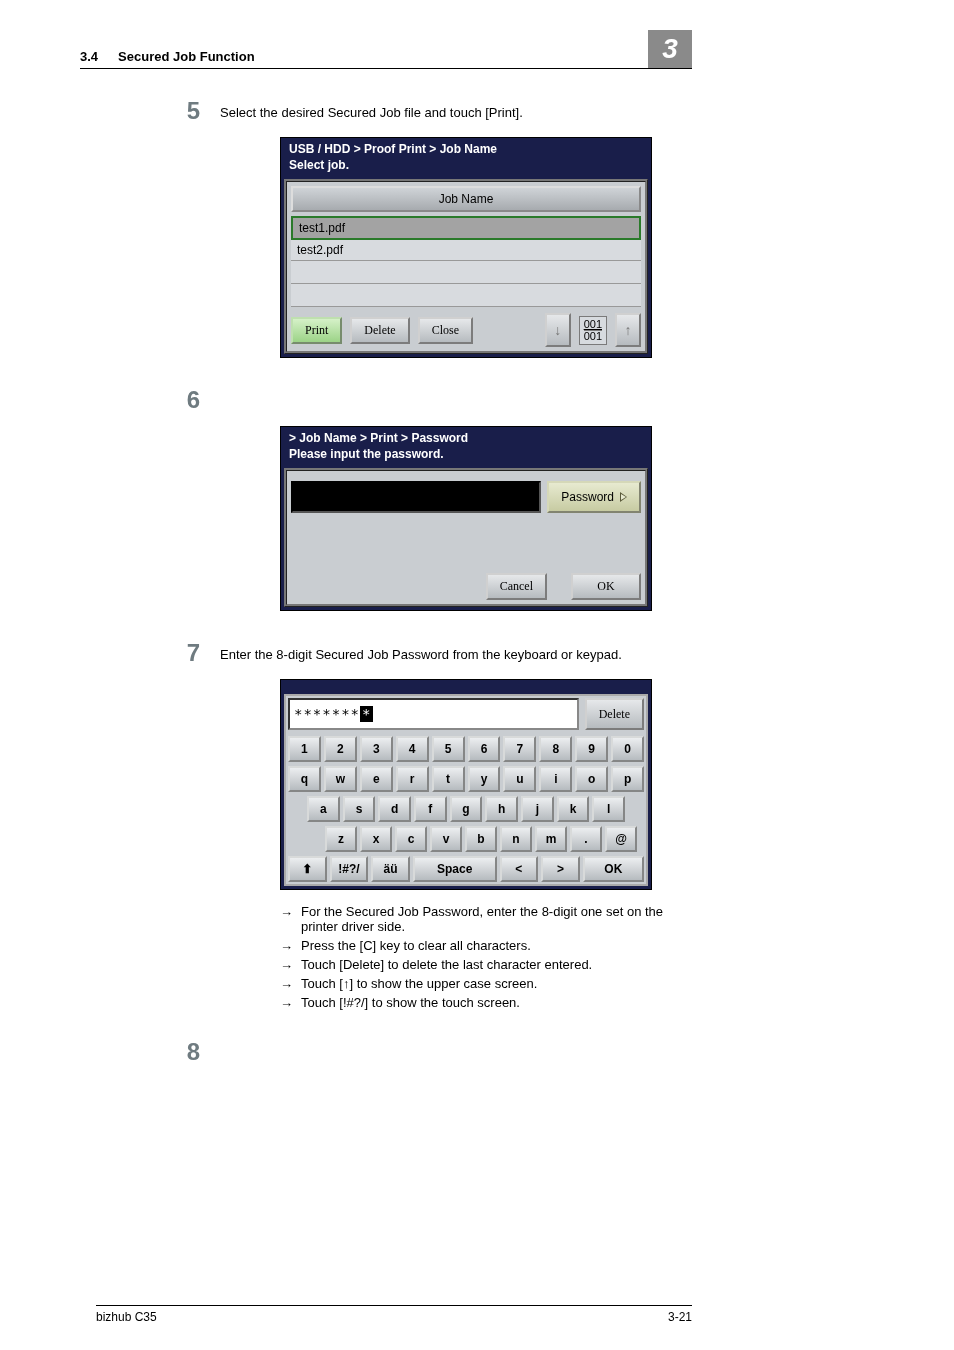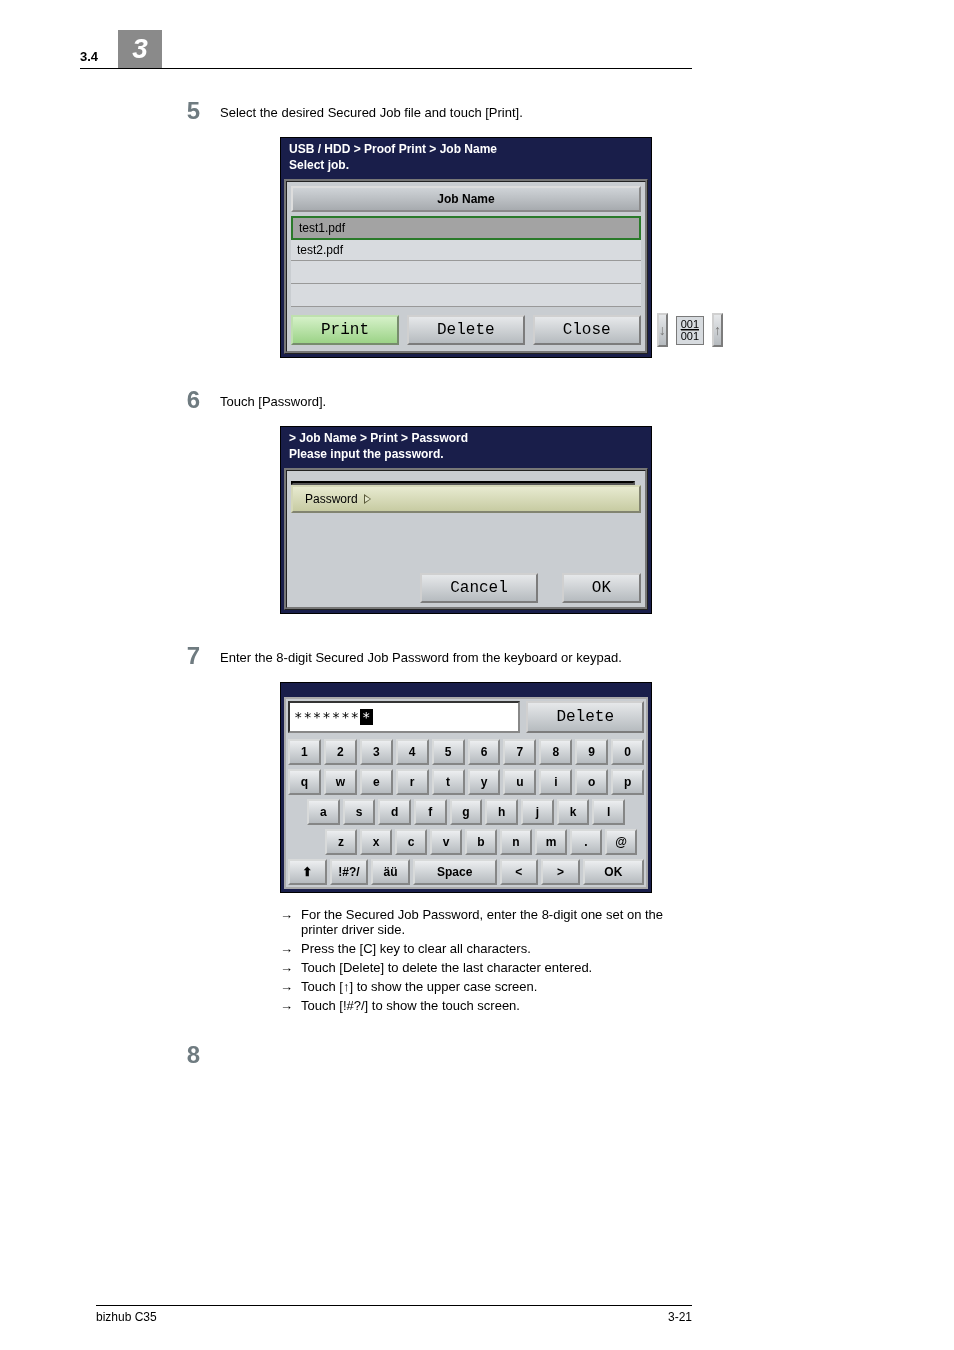--- a/index.html
+++ b/index.html
@@ -88,21 +88,21 @@
     border: 3px ridge #777;
     margin: 0 3px 3px 3px;
     padding: 4px;
   }
 
   
   .job-header {
     background: linear-gradient(#cfd3d7, #a7abaf);
     border: 2px outset #ddd;
     text-align: center;
-    font-weight: bold;
+    font-weight: normal;
     font-size: 12px;
     padding: 4px 0;
     margin-bottom: 4px;
   }
   .job-row {
     font-size: 12px;
     padding: 3px 6px;
     border-bottom: 1px solid #999;
     background: #d8dbdf;
   }
@@ -116,23 +116,23 @@
   }
   .btn-row {
     display: flex;
     align-items: center;
     gap: 8px;
     padding-top: 6px;
   }
   .ui-btn {
     background: linear-gradient(#e6e8ea, #b6bbbf);
     border: 2px outset #d0d0d0;
-    padding: 4px 28px;
-    font-size: 16px;
-    font-family: Liberation Mono, monospace;
+    padding: 4px 12px;
+    font-size: 12px;
+    font-family: Liberation Serif, serif;
     cursor: pointer;
   }
   .ui-btn.green {
     background: linear-gradient(#d5f1c8, #9cd387);
     border: 2px outset #bfe0af;
   }
   .spacer-flex { flex: 1; }
   .page-indicator {
     font-size: 11px;
     text-align: center;
@@ -154,21 +154,20 @@
     color: #777;
     cursor: pointer;
   }
 
   
   .pw-field-row {
     display: flex;
     justify-content: flex-end;
     margin-bottom: 60px;
     margin-top: 6px;
-    flex-direction: column;
   }
   .pw-display {
     flex: 1;
     background: #000;
     color: #ccc;
     height: 28px;
     margin-right: 6px;
     border: 2px inset #555;
   }
   .pw-btn {
@@ -284,20 +283,21 @@
     padding-top: 4px;
   }
 </style>
 </head>
 <body>
 
 <div class="page">
 
   <div class="header-row">
     <span class="sec-num">3.4</span>
+    <span class="sec-title">Secured Job Function</span>
     <div class="chapter-box">3</div>
   </div>
 
   <div class="step">
     <div class="step-num">5</div>
     <div class="step-body">
       <div>Select the desired Secured Job file and touch [Print].</div>
     </div>
   </div>
   <div class="panel panel-indent" style="margin-left:200px;">
@@ -321,23 +321,20 @@
           <div class="top">001</div>
           <div>001</div>
         </div>
         <div class="arrow-btn">↑</div>
       </div>
     </div>
   </div>
 
   <div class="step">
     <div class="step-num">6</div>
-    <div class="step-body">
-      <div>Touch [Password].</div>
-    </div>
   </div>
   <div class="panel" style="margin-left:200px;">
     <div class="panel-title">
       <div>&gt; Job Name &gt; Print &gt; Password</div>
       <div>Please input the password.</div>
     </div>
     <div class="panel-inner">
       <div class="pw-field-row">
         <div class="pw-display"></div>
         <button class="pw-btn">

